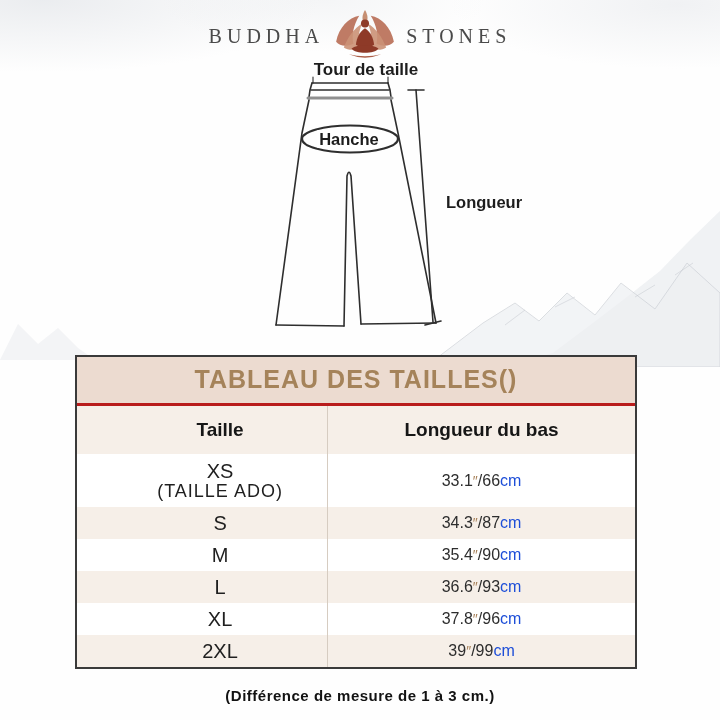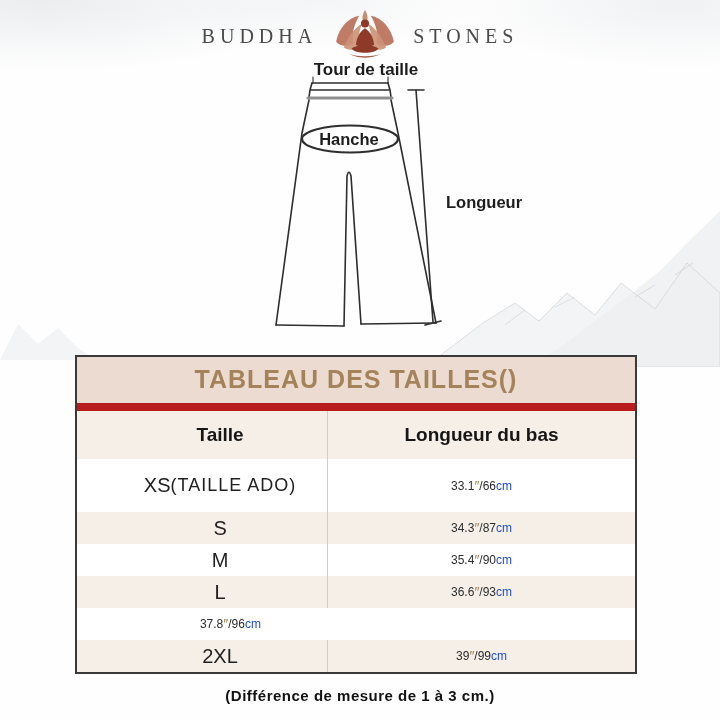--- a/index.html
+++ b/index.html
@@ -9,45 +9,45 @@
   
   .bg-wash{position:absolute;left:0;top:0;width:720px;height:230px;pointer-events:none;
     background:
       radial-gradient(55% 45% at 6% 0%, rgba(203,208,215,.38), rgba(203,208,215,0) 70%),
       radial-gradient(45% 40% at 94% 2%, rgba(208,212,219,.30), rgba(208,212,219,0) 70%),
       radial-gradient(30% 30% at 45% 0%, rgba(210,214,220,.22), rgba(210,214,220,0) 75%);}
   .bg-mountains{position:absolute;right:0;top:205px;width:365px;height:162px;pointer-events:none;}
   .bg-hill-left{position:absolute;left:0;top:298px;width:95px;height:62px;pointer-events:none;}
 
   
-  .logo-row{position:absolute;left:0;top:12px;width:720px;display:flex;align-items:center;justify-content:center;gap:11px;}
+  .logo-row{position:absolute;left:0;top:12px;width:720px;display:flex;align-items:center;justify-content:center;gap:4px;}
   .brand{font-family:"Liberation Serif",serif;font-size:20px;letter-spacing:5px;color:#4a4a4a;font-weight:500;}
   .lotus{width:74px;height:52px;margin-top:-3px;}
 
   
   .diagram{position:absolute;left:240px;top:56px;width:290px;height:284px;}
   .diagram text{font-family:"Liberation Sans",sans-serif;font-weight:700;fill:#1d1d1d;}
 
   
   .size-table{position:absolute;left:75px;top:355px;width:562px;box-sizing:border-box;border:2px solid #3a3a3a;background:#fff;}
-  .title-band{height:46px;background:#ecdbd0;border-bottom:8px solid #b91c1c;display:flex;align-items:baseline;justify-content:center;color:#a5835a;font-weight:700;}
+  .title-band{height:46px;background:#ecdbd0;border-bottom:3px solid #b91c1c;display:flex;align-items:baseline;justify-content:center;color:#a5835a;font-weight:700;}
   .title-band .big{font-size:25px;letter-spacing:1px;line-height:44px;}
   .title-band .small{font-size:19px;letter-spacing:1.5px;line-height:44px;}
   .thead{display:flex;height:48px;background:#f6efe8;}
   .thead .hcell{display:flex;align-items:center;justify-content:center;font-size:19px;font-weight:700;color:#161616;}
   .col-a{width:45%;border-right:1px solid #d6ccc1;box-sizing:border-box;padding-left:36px;}
   .col-b{width:55%;text-align:right;}
   .trow{display:flex;height:32px;}
   .trow.tall{height:53px;}
   .trow:nth-child(even){background:#f6efe8;}
   .trow .cell{display:flex;align-items:center;justify-content:center;}
-  .size-cell{flex-direction:row;line-height:1.05;}
+  .size-cell{flex-direction:column;line-height:1.05;}
   .size-name{font-size:20px;color:#1f1f1f;}
   .size-note{font-size:18px;color:#1f1f1f;letter-spacing:1px;}
-  .val-cell span{font-size:12px;color:#2d2d2d;}
+  .val-cell span{font-size:16px;color:#2d2d2d;}
   .val-cell .tan{color:#1d4ed8;}
   .val-cell .mark{font-size:14px;vertical-align:5px;color:#a8825a;}
 
   .footer-note{position:absolute;left:0;top:687px;width:720px;text-align:center;font-size:15px;font-weight:700;color:#121212;letter-spacing:.5px;}
 </style>
 </head>
 <body>
 
 <div class="page">
 
@@ -164,20 +164,23 @@
           </div>
         <div class="cell val-cell col-b">
             <span>36.6</span>
             <span class="mark">″</span>
             <span>/</span>
             <span>93</span>
             <span class="tan">cm</span>
           </div>
       </div>
       <div class="trow">
+        <div class="cell size-cell col-a">
+            <span class="size-name">XL</span>
+          </div>
         <div class="cell val-cell col-b">
             <span>37.8</span>
             <span class="mark">″</span>
             <span>/</span>
             <span>96</span>
             <span class="tan">cm</span>
           </div>
       </div>
       <div class="trow">
         <div class="cell size-cell col-a">

